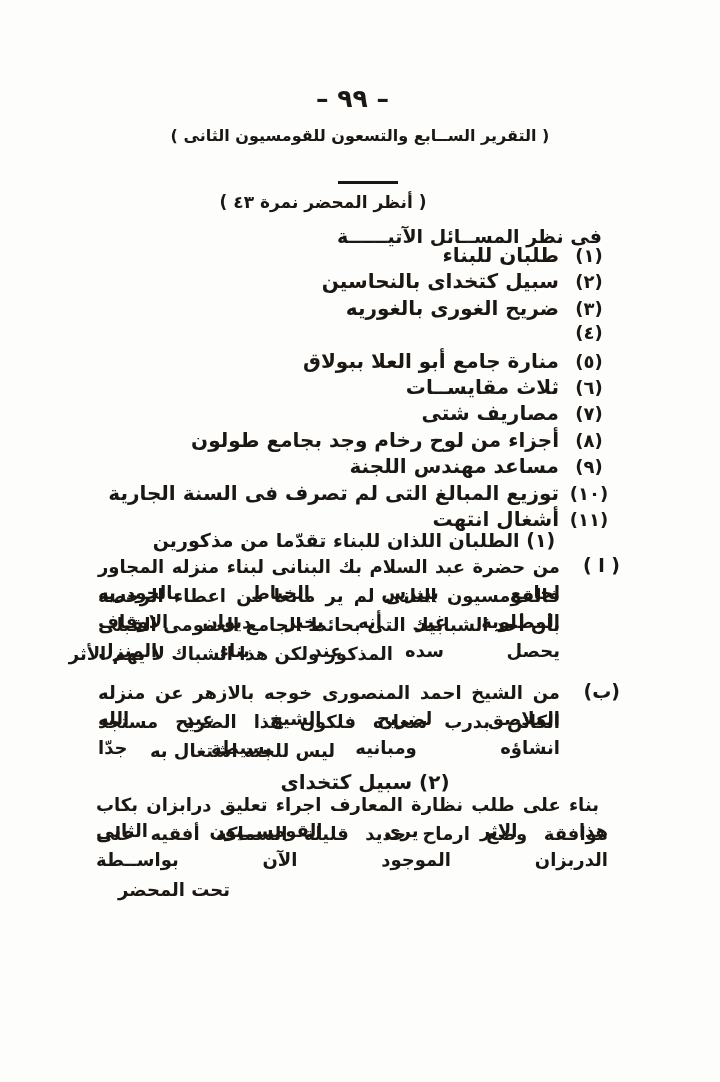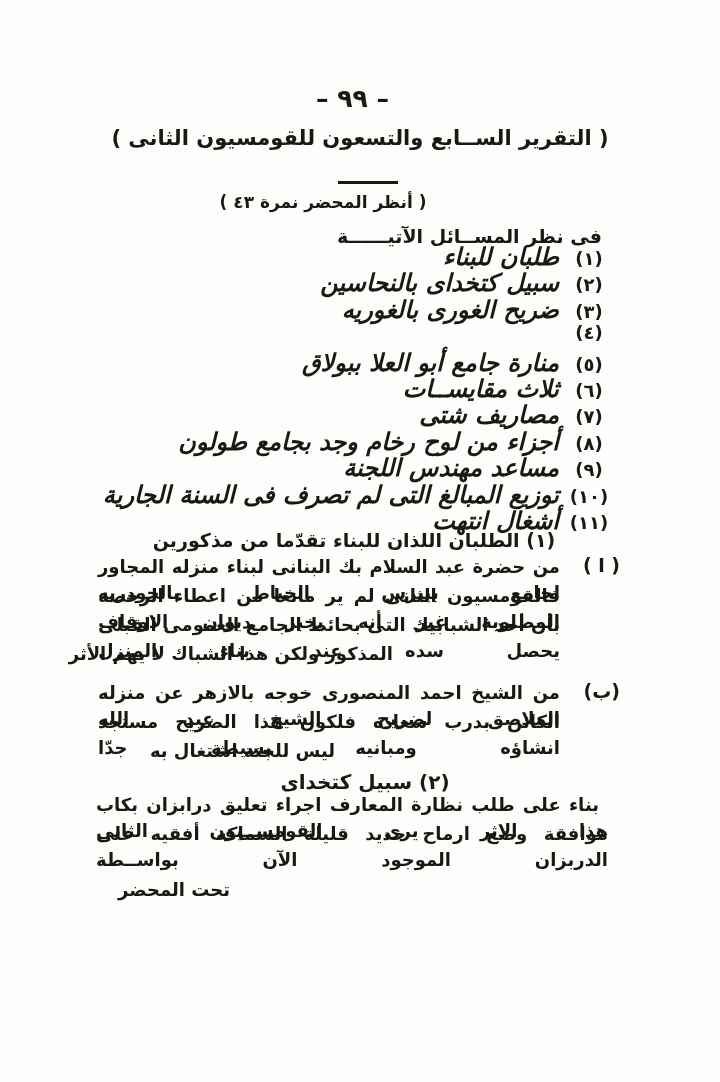--- a/index.html
+++ b/index.html
@@ -9,28 +9,28 @@
     background:#fdfdfb;
     font-family:"DejaVu Sans",sans-serif;
     direction:rtl;
     color:#1b1713;
     font-weight:700;
     overflow:hidden;
   }
   .abs{position:absolute;}
   .center{text-align:center;}
   .pgnum{top:84px;left:0;right:15px;font-size:25px;letter-spacing:4px;}
-  .title{top:126px;left:0;right:0;font-size:21px;text-align:center;}
+  .title{top:126px;left:0;right:0;font-size:16px;text-align:center;}
   .title-rule{top:181px;left:338px;width:60px;height:3px;background:#1b1713;}
   .subtitle{top:192px;left:0;right:74px;font-size:17px;}
   .intro{top:225px;right:118px;font-size:19px;}
   .agenda{top:243px;right:104px;left:80px;}
   .agenda .row{display:flex;align-items:baseline;height:26.4px;}
   .agenda .num{flex:none;width:54px;text-align:center;font-size:18px;}
-  .agenda .txt{font-size:24px;margin-right:3px;white-space:nowrap;font-style:italic;}
+  .agenda .txt{font-size:20px;margin-right:3px;white-space:nowrap;}
   .h-sub{top:529px;left:0;right:12px;font-size:19px;}
   .marker{font-size:19px;}
   .marker-a{top:554px;right:100px;}
   .marker-b{top:680px;right:100px;}
   .pline{font-size:18px;line-height:26px;}
   .pa{left:98px;right:160px;}
   .p2{left:96px;right:112px;}
   .j{text-align:justify;text-align-last:justify;}
   .h2{top:762px;left:10px;right:0;font-size:20px;margin-top:8px;}
   .indent1{text-indent:9px;}

